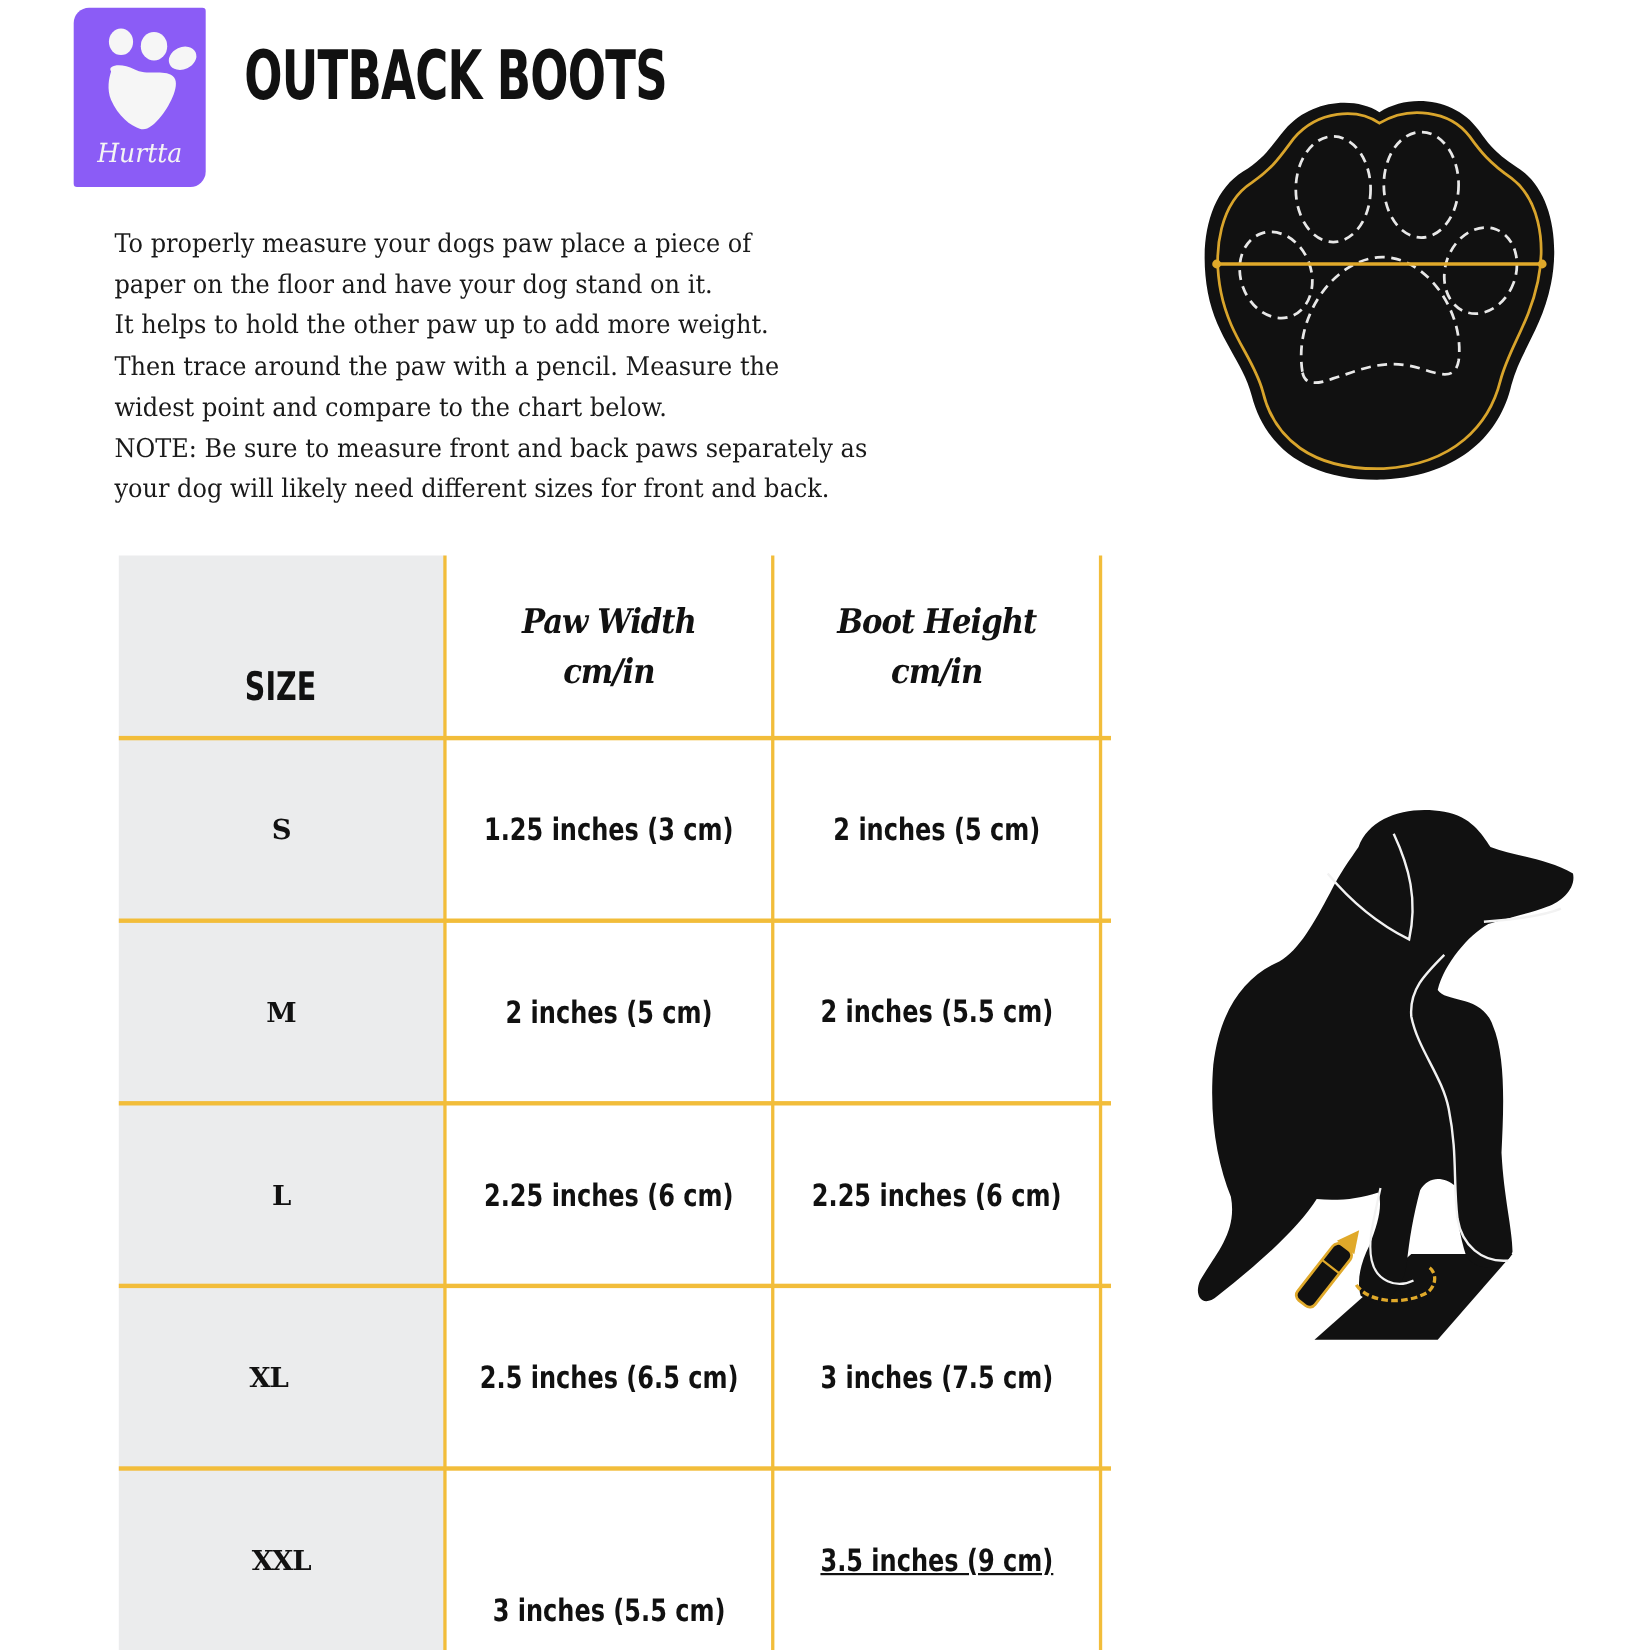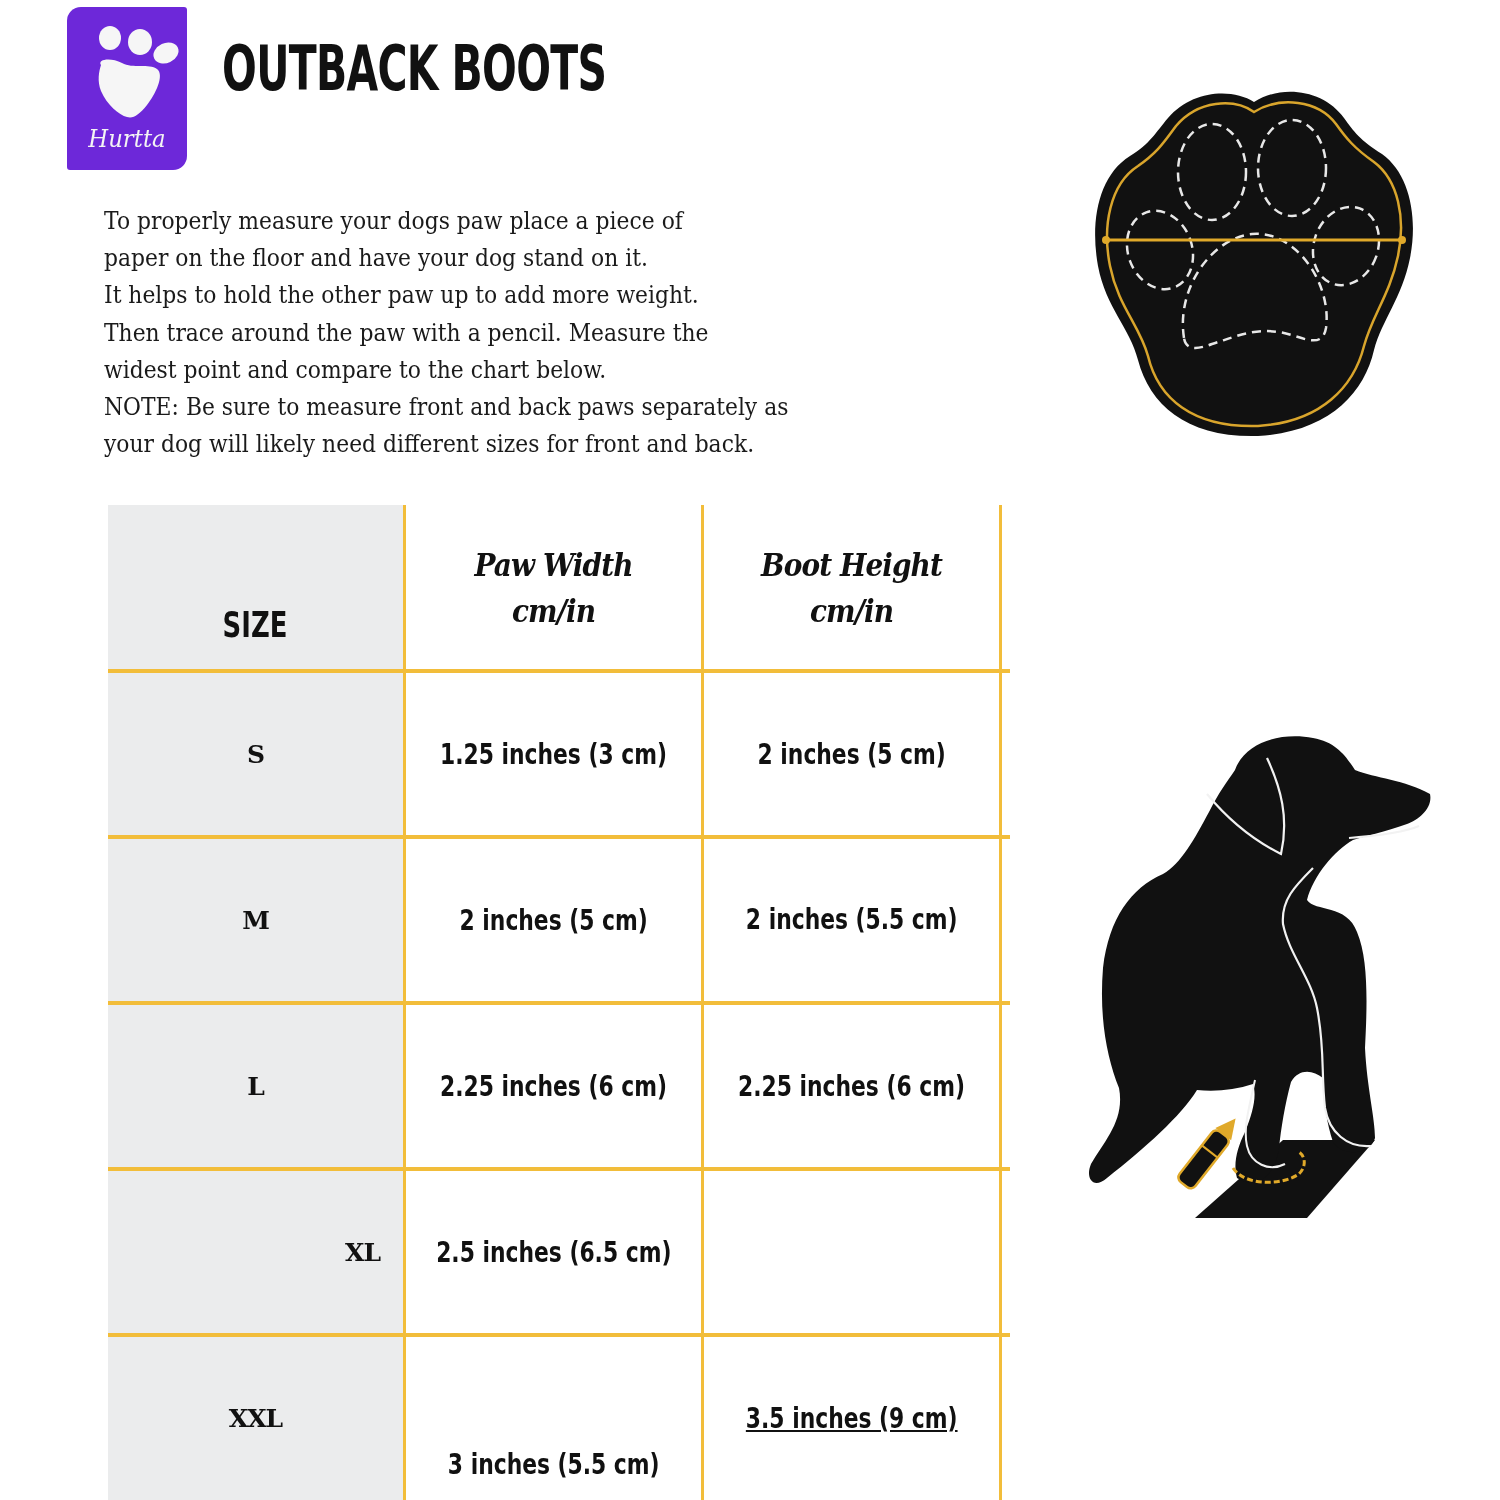--- a/index.html
+++ b/index.html
@@ -3,21 +3,21 @@
   <meta charset="utf-8">
   <style>
     html, body { margin: 0; padding: 0; }
     body {
       width: 1500px; height: 1500px; position: relative; overflow: hidden;
       background: #ffffff; color: #111111;
       font-family: "DejaVu Serif", serif;
     }
     .logo {
       position: absolute; left: 67px; top: 7px; width: 120px; height: 163px;
-      background: #6d28d9; border-radius: 14px 3px 14px 3px;
+      background: #8b5cf6; border-radius: 14px 3px 14px 3px;
     }
     .logo svg { position: absolute; left: 0; top: 0; }
     .logo-word {
       position: absolute; left: 0; width: 120px; top: 118px; text-align: center;
       color: #f4f4f4; font-family: "DejaVu Serif", serif; font-style: italic;
       font-size: 24px; letter-spacing: 0px; transform: scaleX(0.95);
     }
     .title {
       position: absolute; left: 222px; top: 36px;
       font-family: "DejaVu Sans", sans-serif; font-weight: bold;
@@ -155,25 +155,28 @@
   <div class="cell" style="left:0;top:500px;width:295px;height:162px;">
     <span class="size-label">L</span>
   </div>
   <div class="cell" style="left:298px;top:500px;width:295px;height:162px;">
     <span class="val">2.25 inches (6 cm)</span>
   </div>
   <div class="cell" style="left:596px;top:500px;width:295px;height:162px;">
     <span class="val">2.25 inches (6 cm)</span>
   </div>
 
-  <div class="cell" style="left:0;top:666px;width:272px;height:162px;justify-content:flex-end;">
+  <div class="cell" style="left:0;top:666px;width:272px;height:162px;">
     <span class="size-label">XL</span>
   </div>
   <div class="cell" style="left:298px;top:666px;width:295px;height:162px;">
     <span class="val">2.5 inches (6.5 cm)</span>
+  </div>
+  <div class="cell" style="left:596px;top:666px;width:295px;height:162px;">
+    <span class="val">3 inches (7.5 cm)</span>
   </div>
 
   <div class="cell" style="left:0;top:832px;width:295px;height:162px;">
     <span class="size-label">XXL</span>
   </div>
   <div class="cell" style="left:298px;top:878px;width:295px;height:162px;">
     <span class="val">3 inches (5.5 cm)</span>
   </div>
   <div class="cell" style="left:596px;top:832px;width:295px;height:162px;text-decoration:underline;">
     <span class="val">3.5 inches (9 cm)</span>

